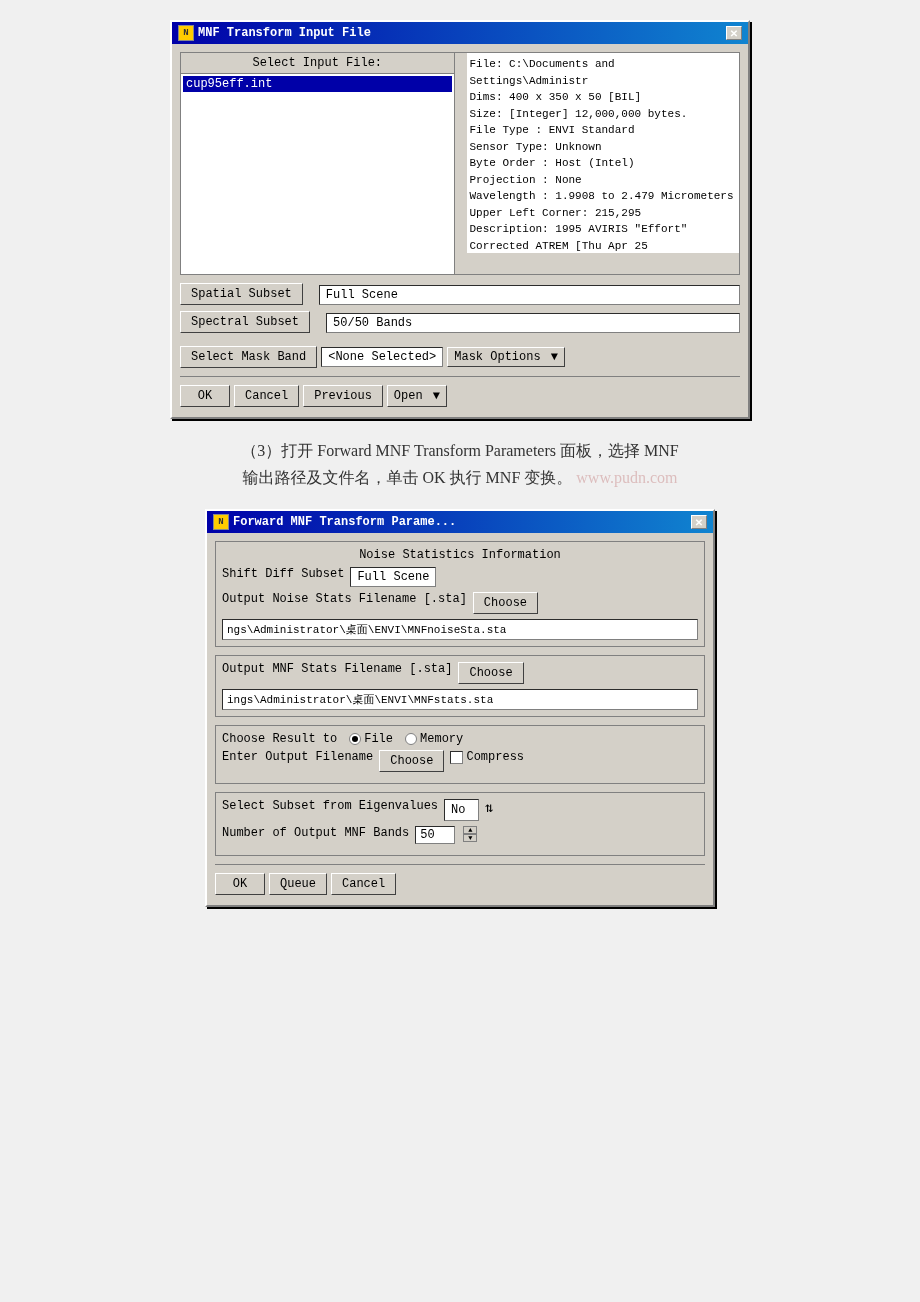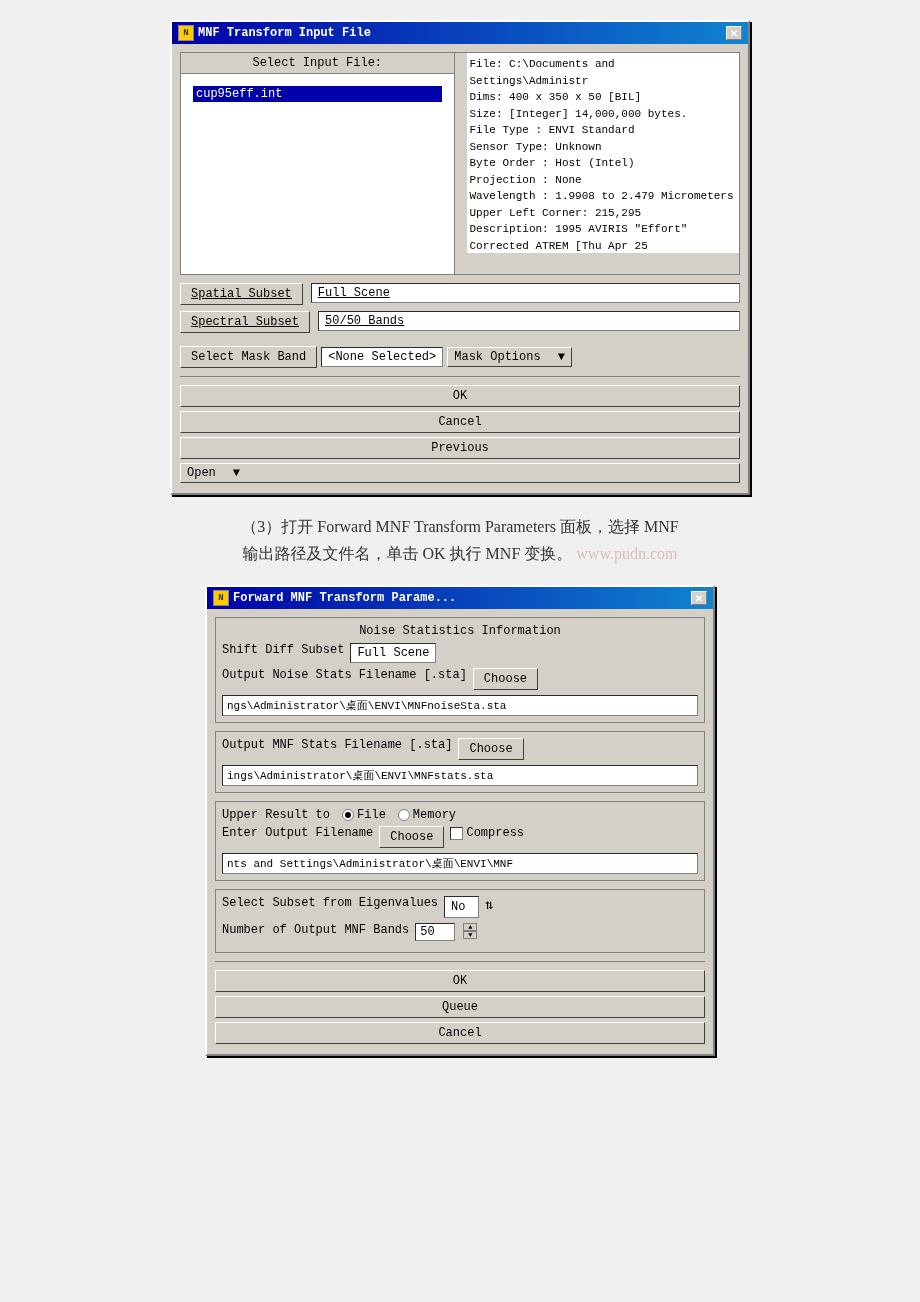--- a/index.html
+++ b/index.html
@@ -105,21 +105,21 @@
       text-align: center;
       padding: 3px;
       border-bottom: 1px solid #808080;
       font-size: 12px;
     }
 
     .file-list {
       background: #ffffff;
       height: 200px;
       overflow-y: auto;
-      padding: 12px;
+      padding: 2px;
     }
 
     .file-item {
       padding: 1px 3px;
       font-size: 12px;
       color: #000;
     }
 
     .file-item.selected {
       background: #0000a8;
@@ -130,24 +130,23 @@
       background: #ffffff;
       height: 200px;
       overflow-y: auto;
       padding: 3px;
       font-size: 11px;
       line-height: 1.5;
     }
 
     .subset-row {
       display: flex;
-      align-items: flex-start;
-      gap: 8px;
+      align-items: flex-end;
+      gap: 16px;
       margin-bottom: 6px;
-      text-decoration: underline;
     }
 
     .subset-value {
       background: #ffffff;
       border: 1px inset #808080;
       padding: 2px 6px;
       font-size: 12px;
       flex: 1;
     }
 
@@ -192,28 +191,27 @@
       border-top: 1px solid #ffffff;
       border-left: 1px solid #ffffff;
       border-bottom: 1px solid #404040;
       border-right: 1px solid #404040;
       padding: 2px 6px;
       font-size: 12px;
       font-family: "Courier New", Courier, monospace;
       cursor: pointer;
       display: flex;
       align-items: center;
-      gap: 17px;
+      gap: 10px;
     }
 
     .bottom-buttons {
       display: flex;
       gap: 4px;
       padding: 4px 0 2px;
-      flex-direction: column;
     }
 
     
     .description-text {
       font-size: 16px;
       line-height: 1.7;
       text-align: center;
       color: #333;
       max-width: 700px;
       font-family: SimSun, "Times New Roman", serif;
@@ -382,21 +380,21 @@
         <div class="file-list-section">
           <div class="section-header">Select Input File:</div>
           <div class="file-list">
             <div class="file-item selected">cup95eff.int</div>
           </div>
         </div>
         <div class="file-info-section">
           <div class="file-info-content">
             <div>File: C:\Documents and Settings\Administr</div>
             <div>Dims: 400 x 350 x 50 [BIL]</div>
-            <div>Size: [Integer] 14,000,000 bytes.</div>
+            <div>Size: [Integer] 12,000,000 bytes.</div>
             <div>File Type  : ENVI Standard</div>
             <div>Sensor Type: Unknown</div>
             <div>Byte Order : Host (Intel)</div>
             <div>Projection : None</div>
             <div>Wavelength : 1.9908 to 2.479 Micrometers</div>
             <div>Upper Left Corner: 215,295</div>
             <div>Description: 1995 AVIRIS "Effort"</div>
             <div>Corrected ATREM [Thu Apr 25</div>
             <div>00:52:03 1996]</div>
           </div>
@@ -472,39 +470,38 @@
       <div class="mnf-section">
         <div class="mnf-row">
           <span class="mnf-label">Output MNF Stats Filename [.sta]</span>
           <button class="win-button">Choose</button>
         </div>
         <div class="mnf-path-box">ings\Administrator\桌面\ENVI\MNFstats.sta</div>
       </div>
 
       <div class="mnf-section">
         <div class="radio-row">
-          <span class="mnf-label">Upper Result to</span>
+          <span class="mnf-label">Choose Result to</span>
           <div class="radio-item">
             <div class="radio-circle selected"></div>
             <span>File</span>
           </div>
           <div class="radio-item">
             <div class="radio-circle"></div>
             <span>Memory</span>
           </div>
         </div>
         <div class="mnf-row">
           <span class="mnf-label">Enter Output Filename</span>
           <button class="win-button">Choose</button>
           <div class="checkbox-item">
             <div class="checkbox-box"></div>
             <span>Compress</span>
           </div>
         </div>
-        <div class="mnf-path-box">nts and Settings\Administrator\桌面\ENVI\MNF</div>
       </div>
 
       <div class="mnf-section">
         <div class="mnf-row">
           <span class="mnf-label">Select Subset from Eigenvalues</span>
           <div class="mnf-no-box">No</div>
           <span class="sort-icon">⇅</span>
         </div>
         <div class="mnf-row">
           <span class="mnf-label">Number of Output MNF Bands</span>

